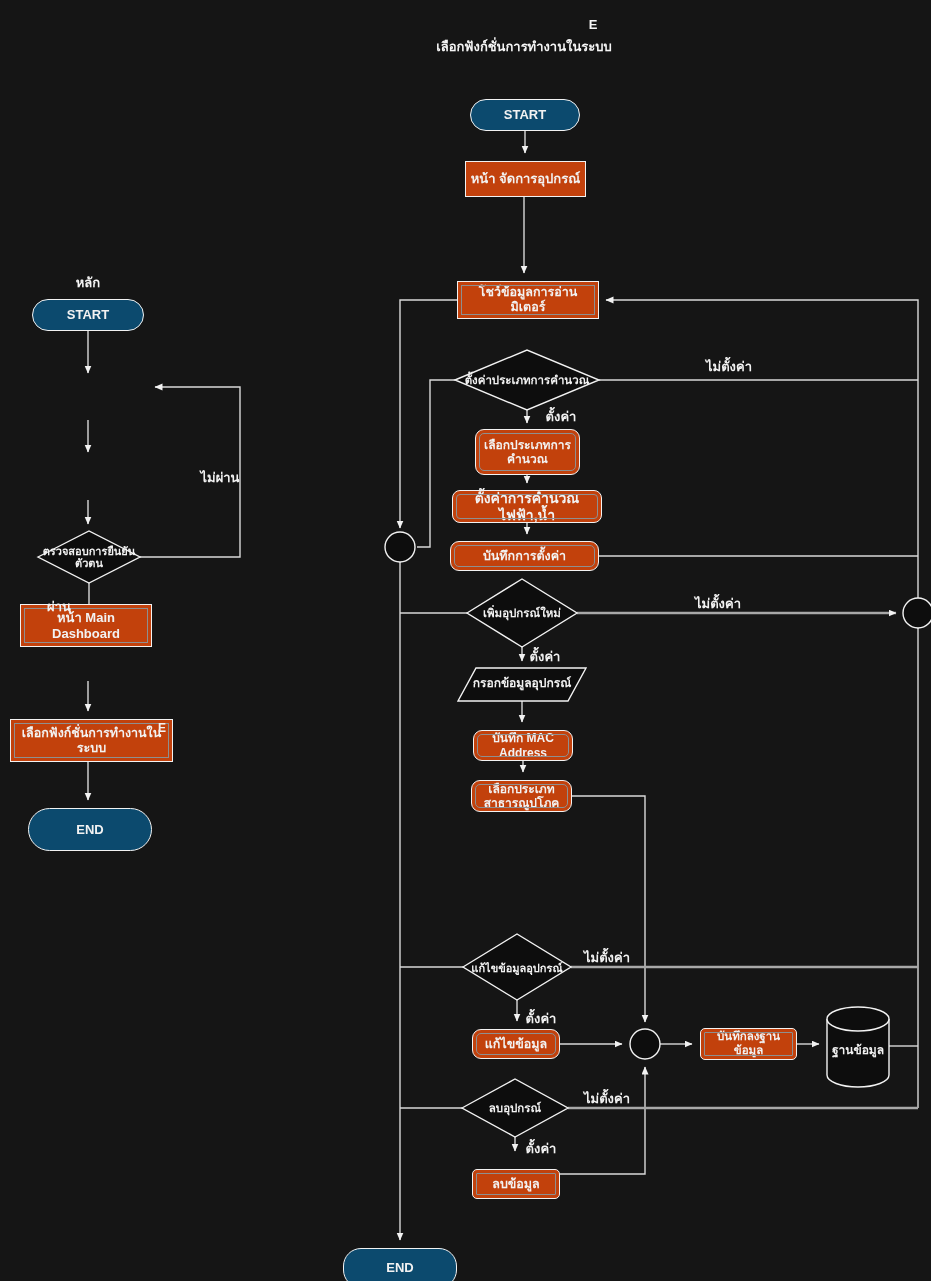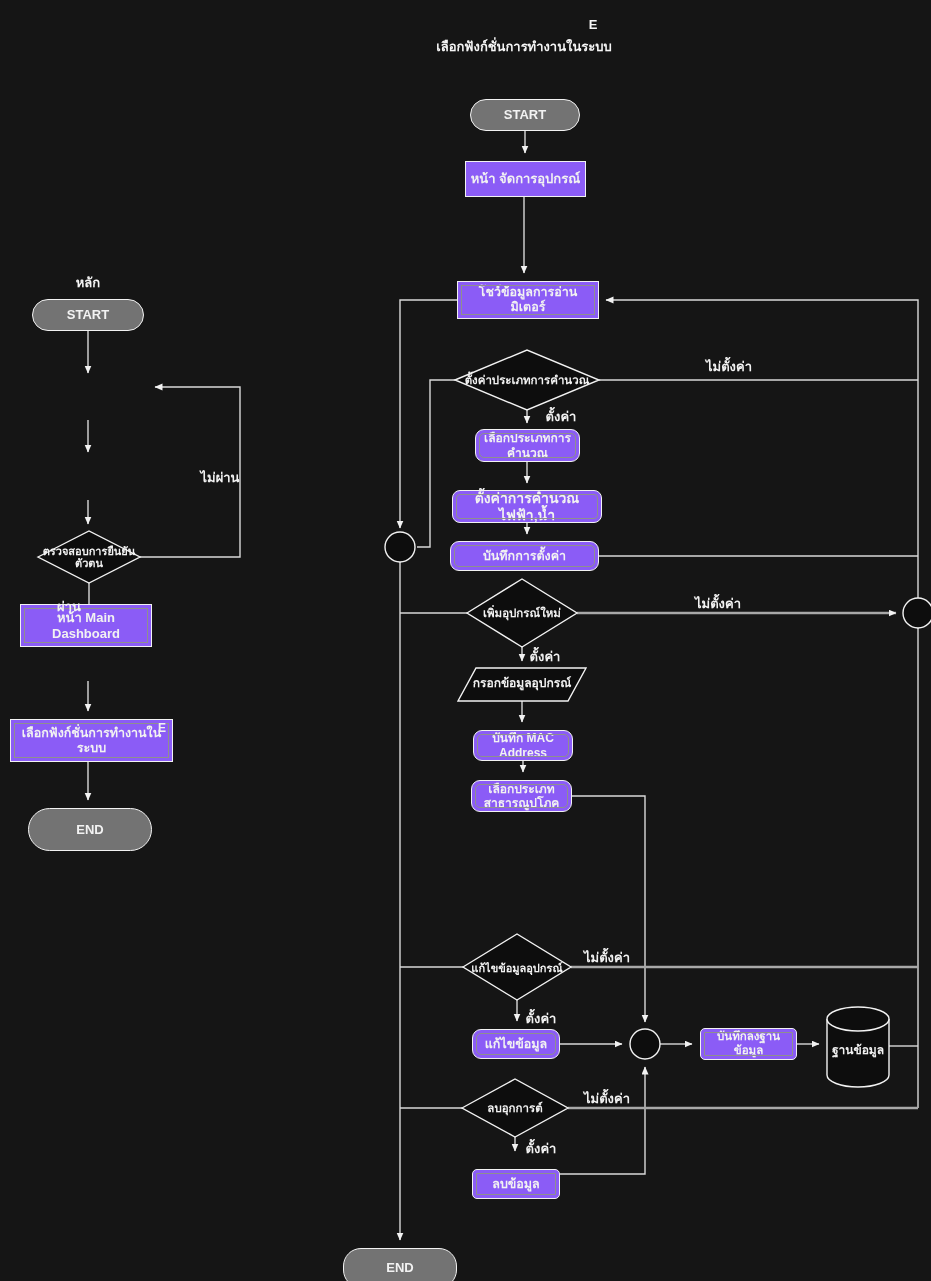--- a/index.html
+++ b/index.html
@@ -1,23 +1,23 @@
 <!DOCTYPE html>
 <html><head>
 <meta charset="utf-8">
 <style>
   html,body{margin:0;padding:0;background:#151515;}
   .stage{position:relative;width:931px;height:1281px;background:#151515;overflow:hidden;
          font-family:"Liberation Sans","DejaVu Sans",sans-serif;color:#f2f2f2;}
   .stage svg{position:absolute;left:0;top:0;}
   .node{position:absolute;display:flex;align-items:center;justify-content:center;
-        text-align:center;background:#8b5cf6;border:1.5px solid #f2f2f2;
+        text-align:center;background:#c2410c;border:1.5px solid #f2f2f2;
         font-size:13px;font-weight:bold;line-height:1.2;box-sizing:border-box;padding:2px 4px;}
   .dbl{outline:1px solid #8f8f8f;outline-offset:-5px;}
-  .oval{border-radius:18px;background:#737373;}
+  .oval{border-radius:18px;background:#0c4a6e;}
   .rounded{border-radius:9px;}
   .lbl{position:absolute;font-size:13px;font-weight:bold;color:#f2f2f2;text-align:center;}
   .dlabel{position:absolute;display:flex;align-items:center;justify-content:center;
           text-align:center;font-weight:bold;color:#f2f2f2;line-height:1.1;}
   .title{position:absolute;font-weight:bold;font-size:13px;text-align:center;color:#f5f5f5;}
   .etag{position:absolute;top:1px;right:6px;font-size:12px;font-weight:bold;}
 </style>
 </head>
 <body>
 
@@ -95,45 +95,45 @@
   <div class="title" style="left:48px;top:272px;width:80px;">หลัก</div>
   <div class="node oval" style="left:32px;top:299px;width:112px;height:32px;">START</div>
   <div class="dlabel" style="left:41px;top:549px;width:96px;height:16px;font-size:11px;">ตรวจสอบการยืนยันตัวตน</div>
   <div class="node dbl" style="left:20px;top:604px;width:132px;height:43px;">หน้า Main Dashboard</div>
   <div class="node dbl" style="left:10px;top:719px;width:163px;height:43px;font-size:12.5px;">
     <span class="etag">E</span>
     <span>เลือกฟังก์ชั่นการทำงานในระบบ</span>
   </div>
   <div class="node oval" style="left:28px;top:808px;width:124px;height:43px;border-radius:22px;">END</div>
   <div class="lbl" style="left:198px;top:467px;width:44px;">ไม่ผ่าน</div>
-  <div class="lbl" style="left:49px;top:596px;width:40px;">ผ่าน</div>
+  <div class="lbl" style="left:39px;top:596px;width:40px;">ผ่าน</div>
 
   <div class="title" style="left:583px;top:17px;width:20px;">E</div>
   <div class="title" style="left:424px;top:36px;width:200px;">เลือกฟังก์ชั่นการทำงานในระบบ</div>
 
   <div class="node oval" style="left:470px;top:99px;width:110px;height:32px;">START</div>
   <div class="node" style="left:465px;top:161px;width:121px;height:36px;">หน้า จัดการอุปกรณ์</div>
   <div class="node dbl" style="left:457px;top:281px;width:142px;height:38px;font-size:12.5px;">โชว์ข้อมูลการอ่านมิเตอร์</div>
 
   <div class="dlabel" style="left:457px;top:371px;width:140px;height:18px;font-size:11.5px;">ตั้งค่าประเภทการคำนวณ</div>
-  <div class="node dbl rounded" style="left:475px;top:429px;width:105px;height:33px;font-size:12px;">เลือกประเภทการคำนวณ</div>
+  <div class="node dbl rounded" style="left:475px;top:429px;width:105px;height:46px;font-size:12px;">เลือกประเภทการคำนวณ</div>
   <div class="node dbl rounded" style="left:452px;top:490px;width:150px;height:33px;font-size:14px;border-radius:8px;">ตั้งค่าการคำนวณไฟฟ้า,น้ำ</div>
   <div class="node dbl rounded" style="left:450px;top:541px;width:149px;height:30px;font-size:12.5px;">บันทึกการตั้งค่า</div>
 
   <div class="dlabel" style="left:469px;top:604px;width:106px;height:18px;font-size:11.5px;">เพิ่มอุปกรณ์ใหม่</div>
   <div class="dlabel" style="left:462px;top:675px;width:120px;height:18px;font-size:12px;">กรอกข้อมูลอุปกรณ์</div>
   <div class="node dbl rounded" style="left:473px;top:730px;width:100px;height:31px;font-size:12px;">บันทึก MAC Address</div>
   <div class="node dbl rounded" style="left:471px;top:780px;width:101px;height:32px;font-size:12px;padding:1px 2px;">เลือกประเภทสาธารณูปโภค</div>
 
   <div class="dlabel" style="left:465px;top:959px;width:104px;height:18px;font-size:11px;">แก้ไขข้อมูลอุปกรณ์</div>
   <div class="node dbl rounded" style="left:472px;top:1029px;width:88px;height:30px;font-size:12.5px;">แก้ไขข้อมูล</div>
   <div class="node dbl" style="left:700px;top:1028px;width:97px;height:32px;font-size:11.5px;border-radius:5px;">บันทึกลงฐานข้อมูล</div>
   <div class="dlabel" style="left:821px;top:1043px;width:74px;height:16px;font-size:12px;">ฐานข้อมูล</div>
 
-  <div class="dlabel" style="left:464px;top:1099px;width:102px;height:18px;font-size:11.5px;">ลบอุกการต์</div>
+  <div class="dlabel" style="left:464px;top:1099px;width:102px;height:18px;font-size:11.5px;">ลบอุปกรณ์</div>
   <div class="node dbl" style="left:472px;top:1159px;width:88px;height:30px;font-size:12.5px;border-radius:5px;margin-top:10px;">ลบข้อมูล</div>
 
   <div class="node oval" style="left:343px;top:1248px;width:114px;height:40px;">END</div>
 
   <div class="lbl" style="left:694px;top:356px;width:70px;">ไม่ตั้งค่า</div>
   <div class="lbl" style="left:537px;top:406px;width:48px;">ตั้งค่า</div>
   <div class="lbl" style="left:683px;top:593px;width:70px;">ไม่ตั้งค่า</div>
   <div class="lbl" style="left:521px;top:646px;width:48px;">ตั้งค่า</div>
   <div class="lbl" style="left:572px;top:947px;width:70px;">ไม่ตั้งค่า</div>
   <div class="lbl" style="left:517px;top:1008px;width:48px;">ตั้งค่า</div>

